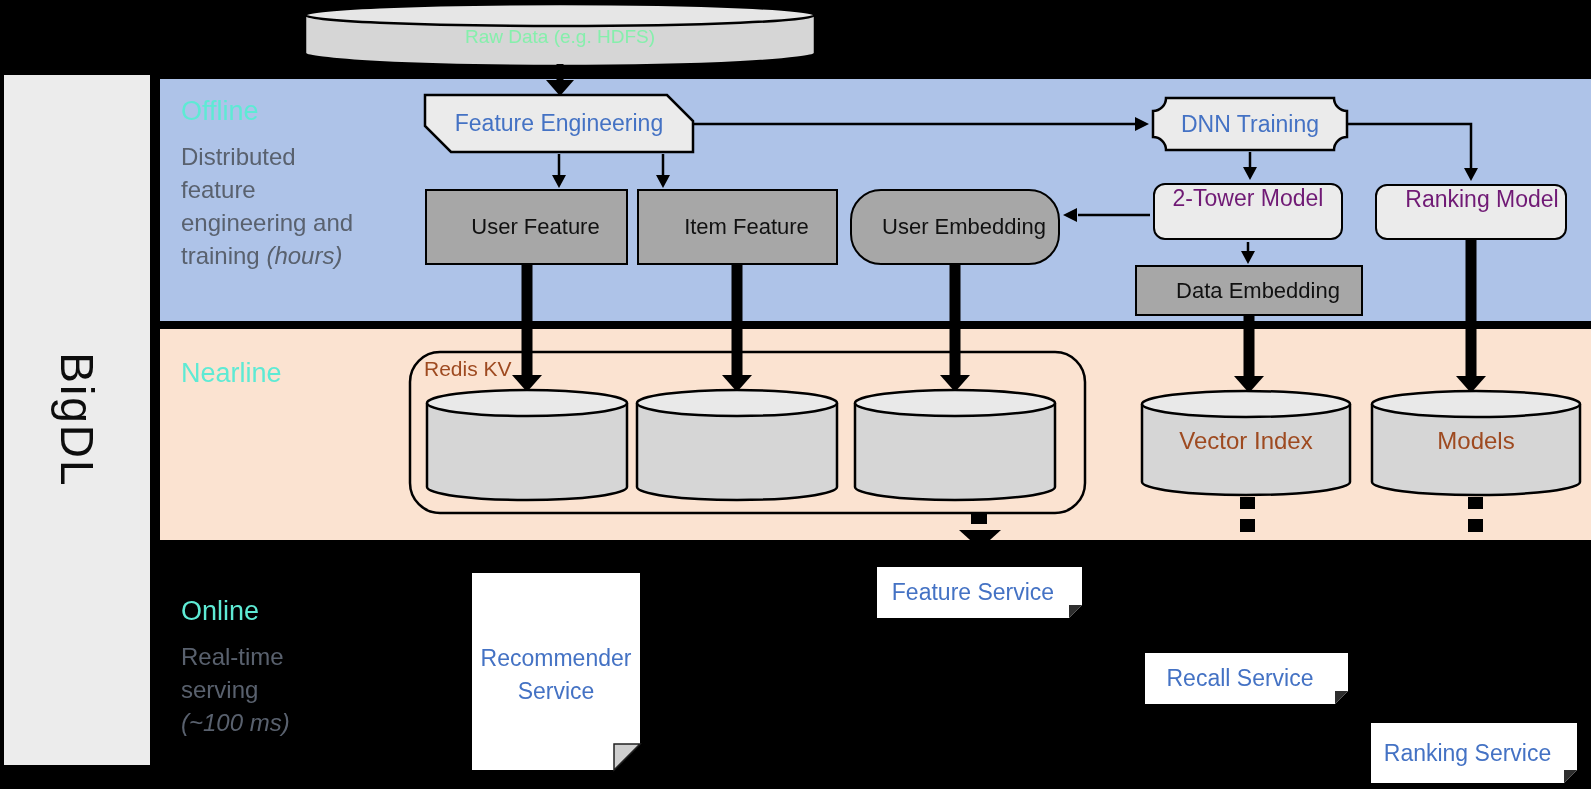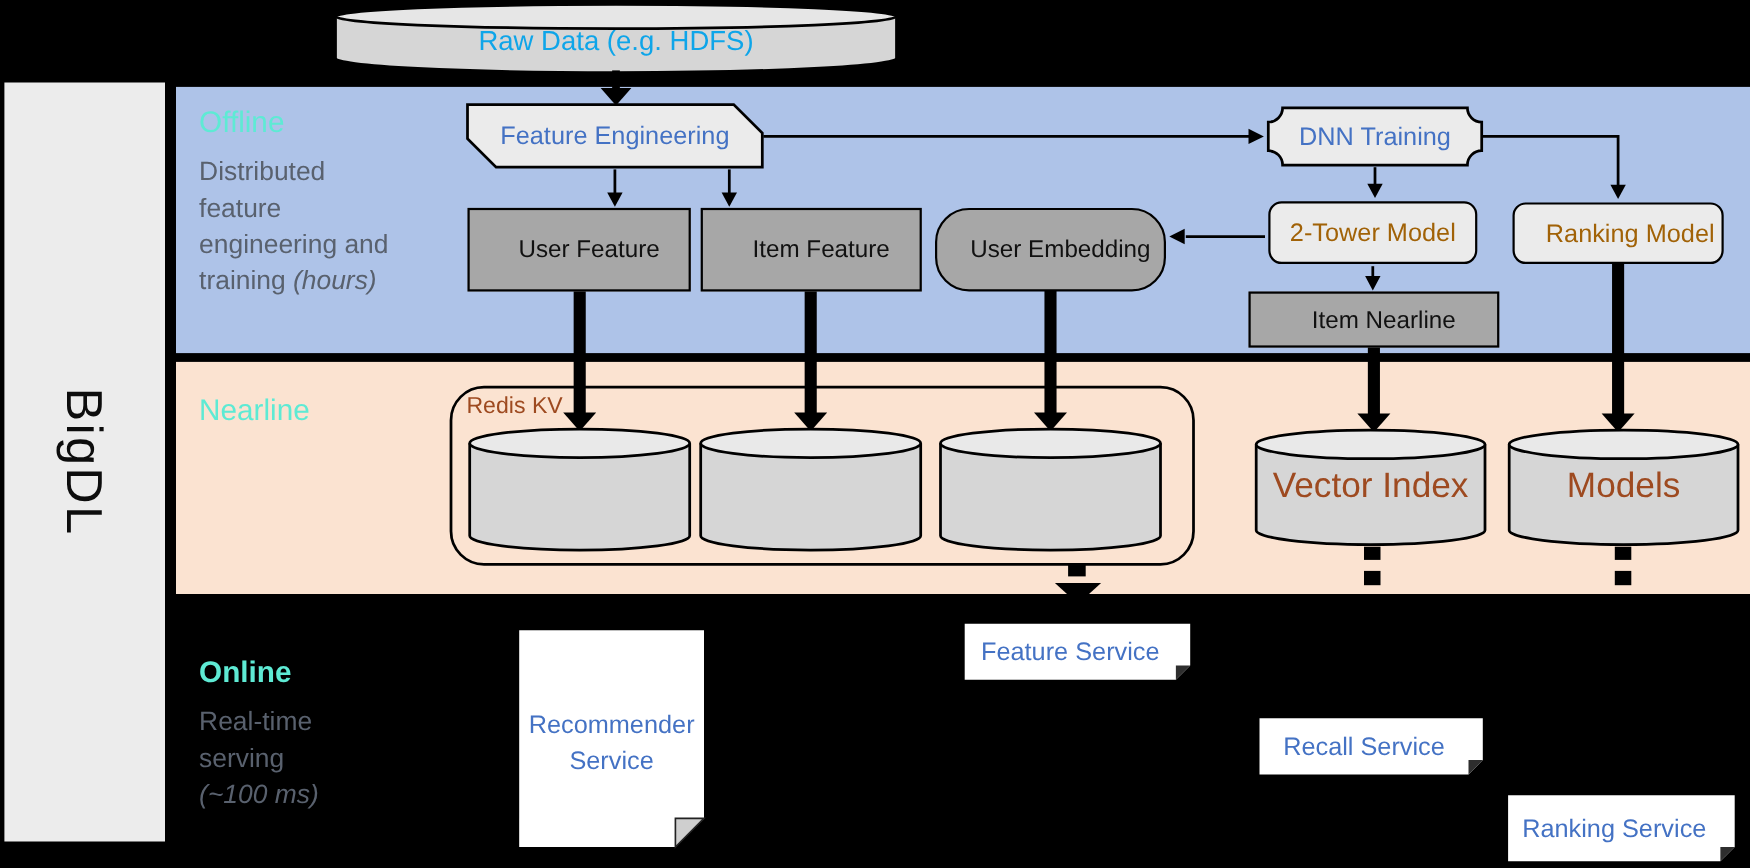--- a/index.html
+++ b/index.html
@@ -14,26 +14,26 @@
   #sidebar span{transform:rotate(90deg);font-size:46px;color:#0d0d0d;letter-spacing:2px;white-space:nowrap;}
   svg.layer{position:absolute;left:0;top:0;pointer-events:none;}
   .lbl{position:absolute;display:flex;align-items:center;justify-content:center;text-align:center;
        pointer-events:none;white-space:nowrap;}
   .sec-title{font-size:27px;color:#5eead4;}
   .sec-desc{font-size:24px;color:#59616e;line-height:33px;text-align:left;display:block;white-space:normal;}
   .it{font-style:italic;}
   .graybox{position:absolute;background:#a7a7a7;border:2.5px solid #000;box-sizing:border-box;
            display:flex;align-items:center;justify-content:center;font-size:22px;color:#111;padding-left:18px;}
   .roundbox{position:absolute;background:#ebebeb;border:2.5px solid #000;border-radius:12px;
-            box-sizing:border-box;display:flex;align-items:center;justify-content:center;
-            font-size:23px;color:#a16207;}
+            box-sizing:border-box;display:flex;align-items:flex-start;justify-content:center;
+            font-size:23px;color:#701a75;}
   .bluetext{color:#4472c4;}
   .browntext{color:#9e4a20;}
   .svc-lbl{font-size:23px;color:#4472c4;}
-  .cyl-lbl{font-size:32px;color:#9e4a20;}
+  .cyl-lbl{font-size:24px;color:#9e4a20;}
 </style>
 </head>
 <body>
 
 <div id="stage">
 
   <div id="band-offline" class="band"></div>
   <div id="band-nearline" class="band"></div>
 
   <div id="sidebar">
@@ -165,30 +165,30 @@
   <div class="graybox" style="left:425px;top:189px;width:203px;height:76px;">
     <span>User Feature</span>
   </div>
   <div class="graybox" style="left:637px;top:189px;width:201px;height:76px;">
     <span>Item Feature</span>
   </div>
   <div class="graybox" style="left:850px;top:189px;width:210px;height:76px;border-radius:31px;">
     <span>User Embedding</span>
   </div>
   <div class="graybox" style="left:1135px;top:265px;width:228px;height:51px;">
-    <span>Item Nearline</span>
+    <span>Data Embedding</span>
   </div>
   <div class="roundbox" style="left:1153px;top:183px;width:190px;height:57px;">
     <span>2-Tower Model</span>
   </div>
   <div class="roundbox" style="left:1375px;top:184px;width:192px;height:56px;padding-left:22px;">
     <span>Ranking Model</span>
   </div>
 
-  <div class="lbl" style="left:360px;top:22px;width:400px;height:30px;font-size:25px;color:#0ea5e9;">Raw Data (e.g. HDFS)</div>
+  <div class="lbl" style="left:360px;top:22px;width:400px;height:30px;font-size:19px;color:#86efac;">Raw Data (e.g. HDFS)</div>
 
   <div class="lbl bluetext" style="left:435px;top:106px;width:248px;height:34px;font-size:23px;">Feature Engineering</div>
 
   <div class="lbl bluetext" style="left:1155px;top:107px;width:190px;height:34px;font-size:23px;">DNN Training</div>
 
   <div class="lbl browntext" style="left:424px;top:356px;width:130px;height:26px;font-size:21px;justify-content:flex-start;">Redis KV</div>
 
   <div class="lbl cyl-lbl" style="left:1146px;top:426px;width:200px;height:30px;">Vector Index</div>
   <div class="lbl cyl-lbl" style="left:1376px;top:426px;width:200px;height:30px;">Models</div>
 
@@ -204,20 +204,20 @@
   <div class="abs sec-title" style="left:181px;top:96px;">Offline</div>
   <div class="abs sec-desc" style="left:181px;top:140px;width:235px;">
     <div>Distributed</div>
     <div>feature</div>
     <div>engineering and</div>
     <div><span>training </span><span class="it">(hours)</span></div>
   </div>
 
   <div class="abs sec-title" style="left:181px;top:358px;">Nearline</div>
 
-  <div class="abs sec-title" style="left:181px;top:596px;font-weight:700;">Online</div>
+  <div class="abs sec-title" style="left:181px;top:596px;font-weight:400;">Online</div>
   <div class="abs sec-desc" style="left:181px;top:640px;width:220px;">
     <div>Real-time</div>
     <div>serving</div>
     <div class="it">(~100 ms)</div>
   </div>
 
 </div>
 
 </body></html>

